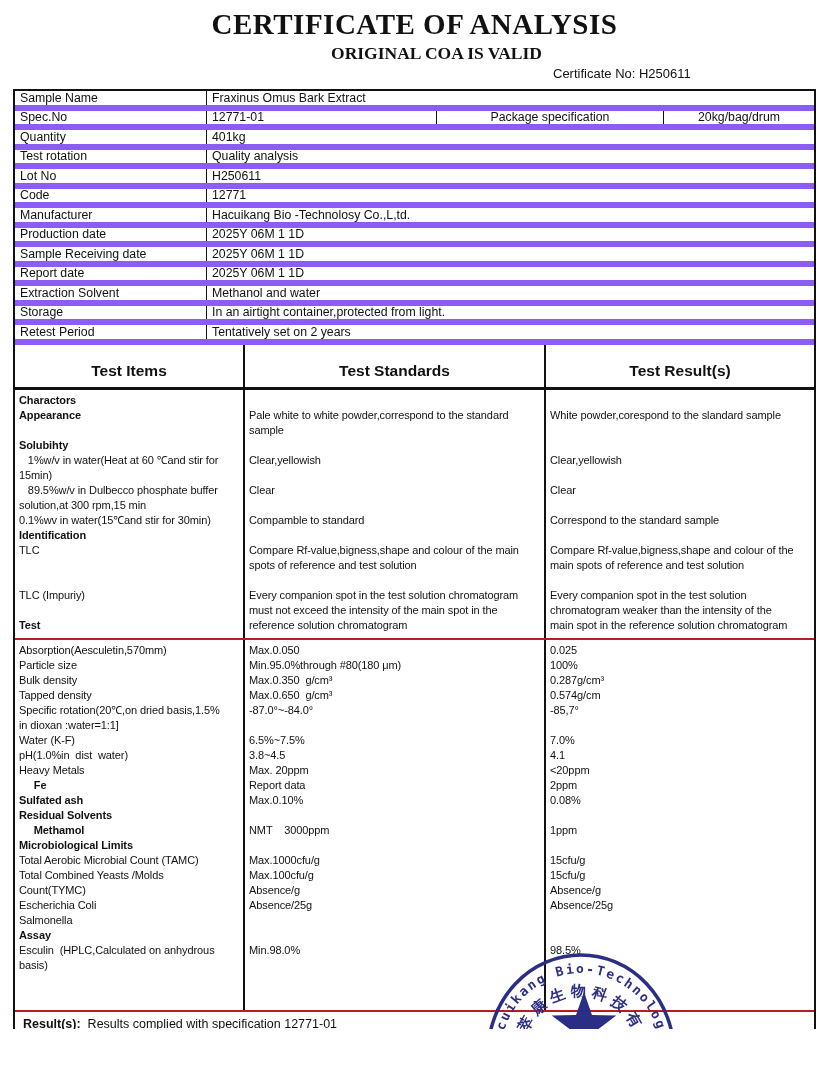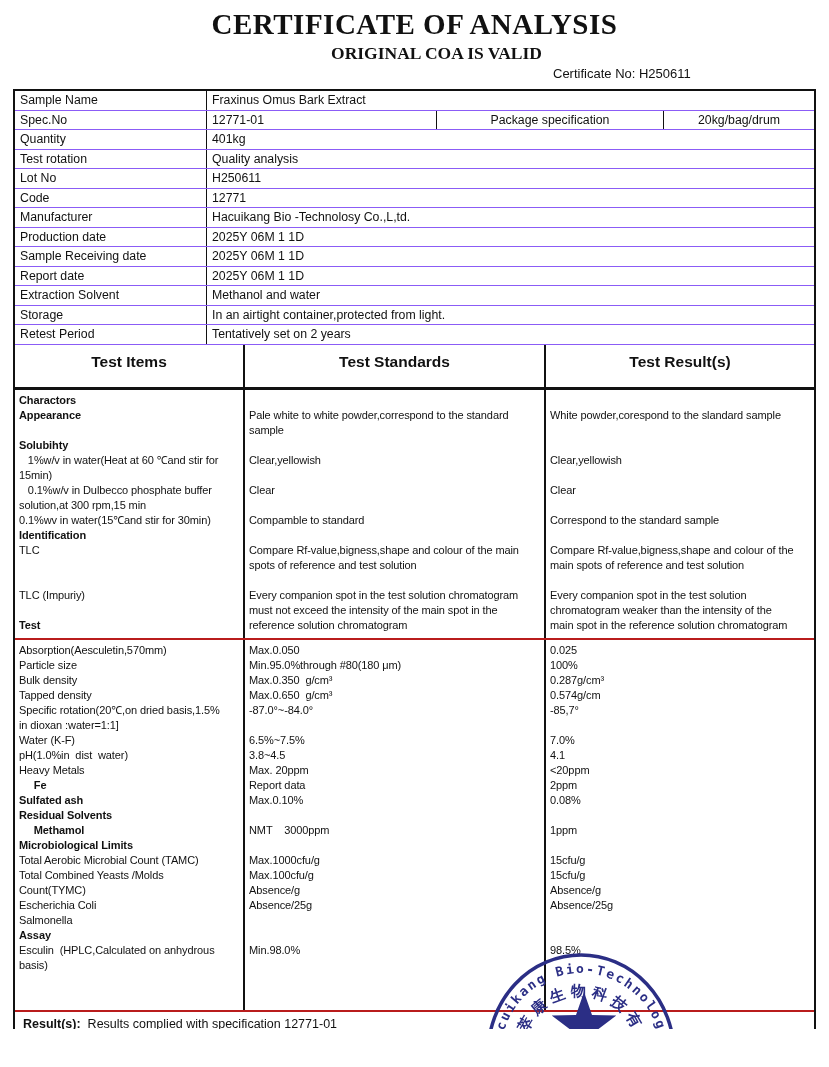--- a/index.html
+++ b/index.html
@@ -10,32 +10,32 @@
   .title{position:absolute;top:8px;left:0;width:100%;text-align:center;
          font-family:"Liberation Serif",serif;font-weight:bold;font-size:29px;letter-spacing:.5px;}
   .subtitle{position:absolute;top:43px;left:0;width:100%;text-align:center;
          font-family:"Liberation Serif",serif;font-weight:bold;font-size:17.5px;margin-left:22px;}
   .certno{position:absolute;top:66px;left:553px;font-size:13px;}
 
   
   .doc{position:absolute;left:13px;top:89px;width:803px;height:978px;box-sizing:border-box;
        border:2px solid #111;border-bottom:none;overflow:hidden;background:transparent;}
 
-  .info-row{display:flex;height:19.5px;box-sizing:border-box;border-bottom:1px solid #8b5cf6;
+  .info-row{display:flex;height:19.5px;box-sizing:border-box;border-bottom:6px solid #8b5cf6;
             font-size:12.3px;align-items:center;overflow:hidden;}
   .cell{box-sizing:border-box;height:100%;display:flex;align-items:center;overflow:hidden;white-space:pre;}
   .cell.label{width:192px;border-right:1px solid #111;padding-left:5px;flex:none;}
   .cell.value{flex:1;padding-left:5px;}
   .cell.specval{width:230px;border-right:1px solid #111;padding-left:5px;flex:none;}
   .cell.pkglabel{width:227px;border-right:1px solid #111;justify-content:center;flex:none;}
   .cell.pkgval{flex:1;justify-content:center;}
 
   .thead{display:flex;height:45px;box-sizing:border-box;border-bottom:3px solid #111;
          font-weight:bold;font-size:15.5px;}
-  .thead .hc{box-sizing:border-box;display:flex;align-items:flex-end;justify-content:center;padding-bottom:16px;}
+  .thead .hc{box-sizing:border-box;display:flex;align-items:flex-end;justify-content:center;padding-bottom:7px;}
   .c1{width:230px;border-right:2px solid #111;flex:none;}
   .c2{width:301px;border-right:2px solid #111;flex:none;}
   .c3{flex:1;}
 
   .sec{display:flex;box-sizing:border-box;border-bottom:2px solid #b91c1c;}
   .sec1{height:250px;}
   .sec2{height:372px;}
   .sec .col{box-sizing:border-box;padding:3px 2px 0 4px;overflow:hidden;}
   .ln{min-height:15px;line-height:15px;font-size:11px;white-space:pre;letter-spacing:-0.1px;overflow:hidden;}
   .ln.b{font-weight:bold;}
@@ -138,21 +138,21 @@
     </div>
 
     <div class="sec sec1">
       <div class="col c1">
           <div class="ln b">Charactors</div>
           <div class="ln b">Appearance</div>
           <div class="ln"></div>
           <div class="ln b">Solubihty</div>
           <div class="ln">   1%w/v in water(Heat at 60 ℃and stir for</div>
           <div class="ln">15min)</div>
-          <div class="ln">   0.1%w/v in Dulbecco phosphate buffer</div>
+          <div class="ln">   89.5%w/v in Dulbecco phosphate buffer</div>
           <div class="ln">solution,at 300 rpm,15 min</div>
           <div class="ln">0.1%wv in water(15℃and stir for 30min)</div>
           <div class="ln b">Identification</div>
           <div class="ln">TLC</div>
           <div class="ln"></div>
           <div class="ln"></div>
           <div class="ln">TLC (Impuriy)</div>
           <div class="ln"></div>
           <div class="ln b">Test</div>
         </div>

